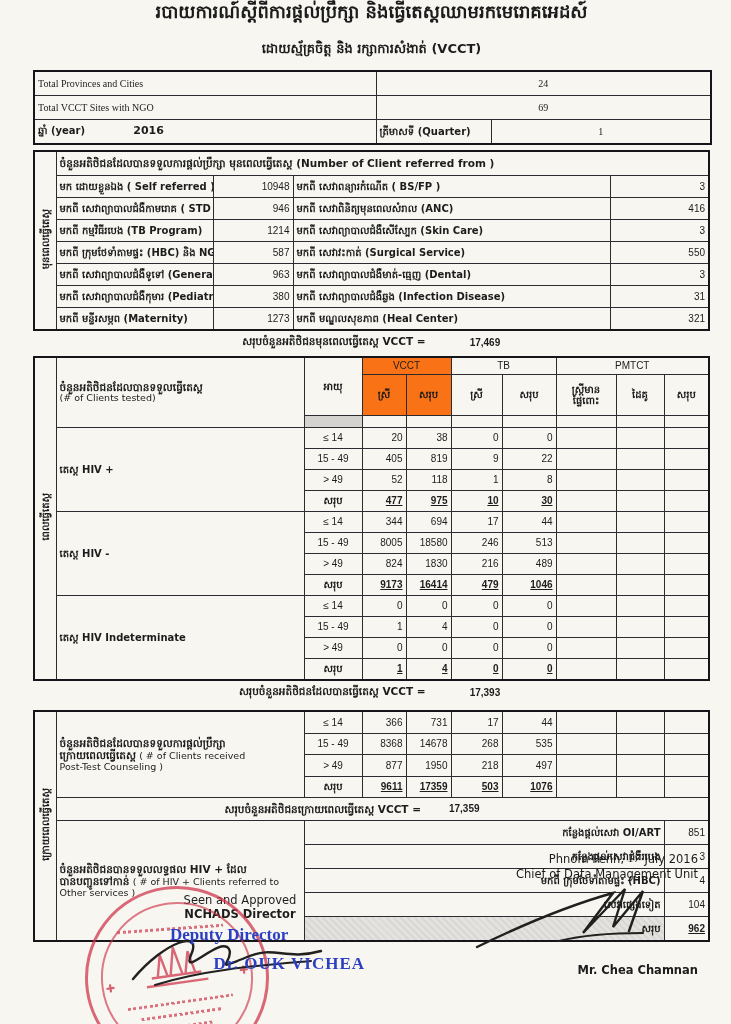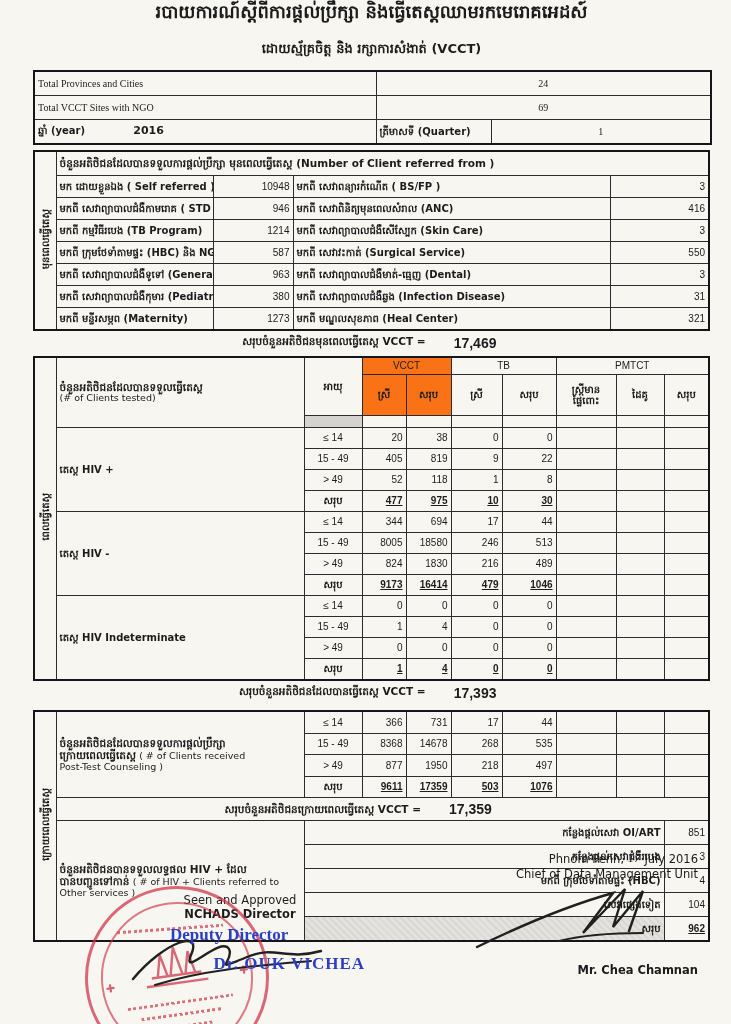--- a/index.html
+++ b/index.html
@@ -25,23 +25,23 @@
   .s1 td{height:19px;}
   .s1 .hdr{font-weight:bold;font-size:10.5px;height:21px;}
   .lab{font-size:9.5px;}
   .num{text-align:right;padding-right:6px;font-family:"Liberation Sans",sans-serif;font-size:10.5px;}
   .bnum{font-weight:bold;text-decoration:underline;}
 
   .band{text-align:center;vertical-align:middle;background:#f7f6f1;}
   .vlabel{writing-mode:vertical-rl;transform:rotate(180deg);font-weight:bold;font-size:10px;
           white-space:nowrap;display:inline-block;}
 
-  .sumline{display:flex;align-items:center;height:19px;margin-top:2px;}
+  .sumline{display:flex;align-items:center;height:19px;margin-top:2px;gap:16px;}
   .sl-label{flex:0 0 58%;text-align:right;font-weight:bold;font-size:10.5px;}
-  .sl-value{margin-left:28px;font-weight:bold;font-size:14px;font-family:"Liberation Sans",sans-serif;}
+  .sl-value{margin-left:28px;font-weight:bold;font-size:10px;font-family:"Liberation Sans",sans-serif;}
 
   .s2{margin-top:4px;}
   .grp{font-size:9px;text-align:center;height:14px;font-family:"Liberation Sans",sans-serif;}
   .sub{font-weight:bold;text-align:center;height:38px;vertical-align:middle;}
   .sub2{font-size:9px;line-height:1.2;white-space:normal;}
   .shade{background:#f97316;}
   .thin{height:9px;padding:0;}
   .thin-shade{background:#d4d3cf;}
   .s2 td.d{height:18px;}
   .age{text-align:center;font-family:"Liberation Sans",sans-serif;font-size:10px;}

